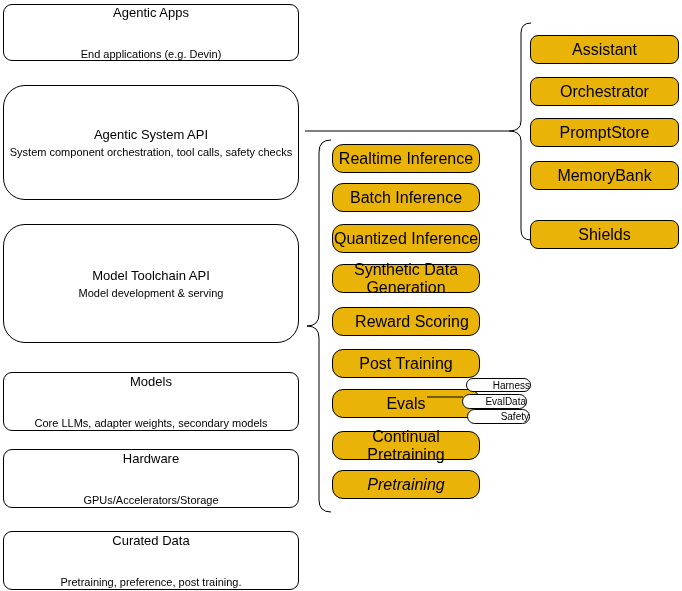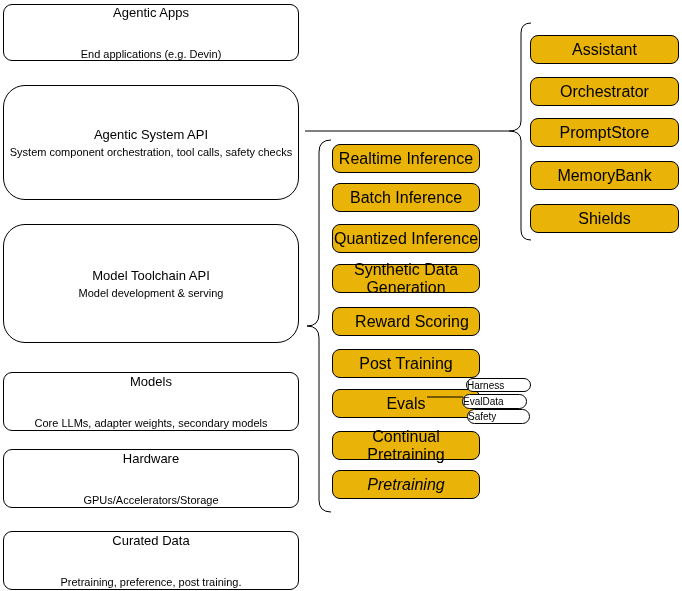--- a/index.html
+++ b/index.html
@@ -16,34 +16,34 @@
   }
   .lbox .title{font-size:13px;line-height:15px;}
   .lbox .subtitle{font-size:11px;line-height:11px;margin-top:5px;}
   .small-r{border-radius:9px;gap:24px;}
   .big-r{border-radius:22px;}
   .mbox,.rbox{
     position:absolute;border:1px solid #000;border-radius:8px;background:#eab308;
     display:flex;align-items:center;justify-content:center;text-align:center;
     font-size:16px;box-sizing:border-box;z-index:1;
   }
-  .mbox{left:332px;width:148px;height:29px;}
+  .mbox{left:332px;width:148px;height:29px;border-radius:11px;}
   .rbox{left:530px;width:149px;height:29px;}
   .m1{top:144px;} .m2{top:183px;} .m3{top:224px;} .m4{top:264px;} .m5{top:307px;padding-left:12px;}
   .m6{top:349px;} .m7{top:389px;} .m8{top:431px;} .m9{top:470px;font-style:italic;}
-  .r1{top:35px;} .r2{top:77px;} .r3{top:118px;} .r4{top:161px;} .r5{top:204px;}
+  .r1{top:35px;} .r2{top:77px;} .r3{top:118px;} .r4{top:161px;} .r5{top:220px;}
   .l1{top:4px;height:57px;}
   .l2{top:85px;height:115px;}
   .l3{top:224px;height:119px;}
   .l4{top:372px;height:59px;}
   .l5{top:449px;height:59px;}
   .l6{top:531px;height:59px;}
   .pill{
     position:absolute;border:1px solid #000;border-radius:9px;background:#fff;
-    display:flex;align-items:center;justify-content:flex-start;font-size:10px;
+    display:flex;align-items:center;justify-content:flex-end;font-size:10px;
     box-sizing:border-box;z-index:3;
   }
   .p1{left:466px;top:378px;width:65px;height:14px;}
   .p2{left:462px;top:394px;width:65px;height:15px;}
   .p3{left:467px;top:409px;width:63px;height:15px;}
 </style>
 </head>
 <body>
 
 <div class="canvas">

